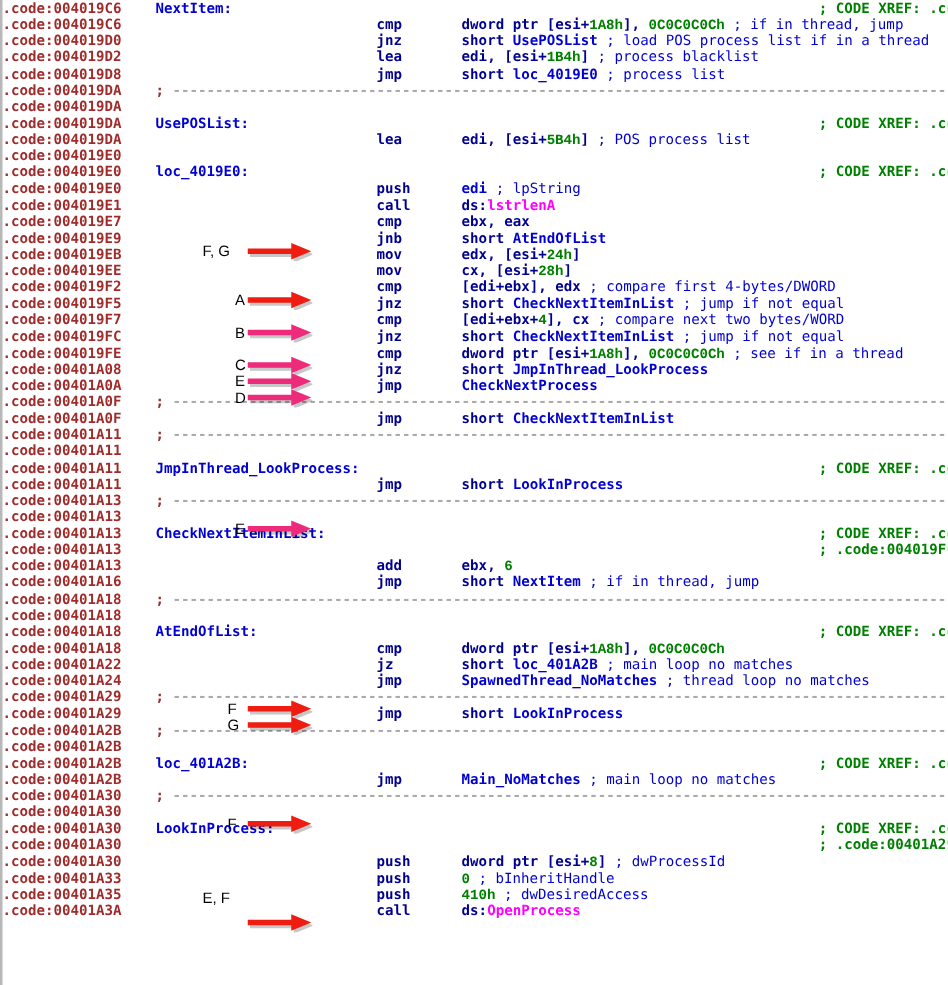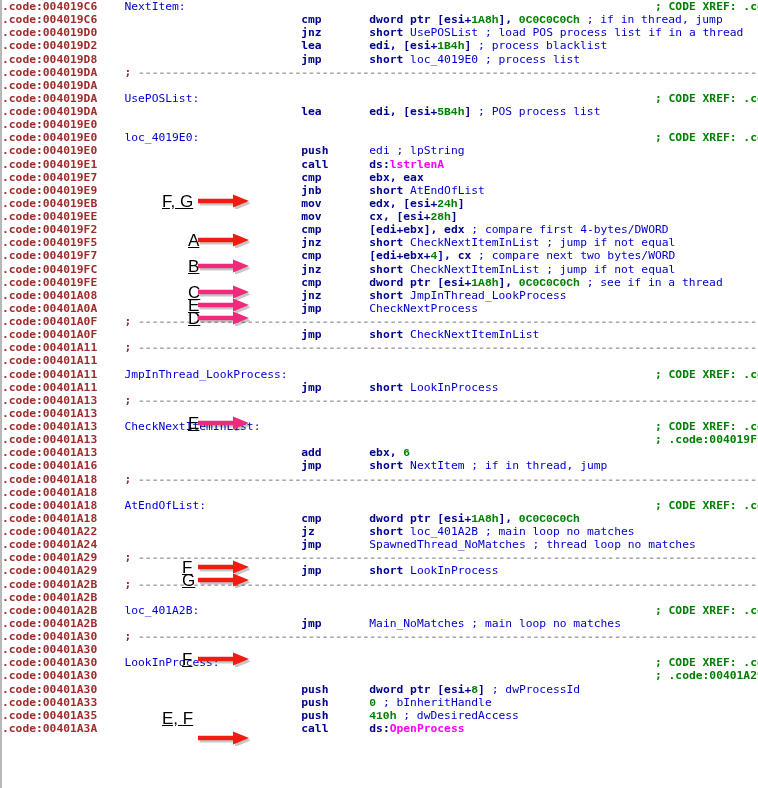--- a/index.html
+++ b/index.html
@@ -25,38 +25,37 @@
     white-space:pre;
     letter-spacing:0px;
   }
   .ln{
     height:13.13px;
     white-space:pre;
     font-size:11.3px;
     line-height:13.13px;
   }
   .addr{color:#9f2b2b;font-weight:bold;}
-  .name{color:#0000d0;font-weight:normal;}
+  .name{color:#0000d0;font-weight:bold;}
   .op{color:#00008f;font-weight:bold;}
   .num{color:#008000;font-weight:bold;font-family:Liberation Mono, monospace;}
   .cmt{color:#008000;font-weight:bold;}
   .cmtb{color:#0000cc;font-weight:normal;}
   .api{color:#ff00ff;font-weight:bold;text-align:right;}
   .sep{color:#a8a8a8;font-weight:bold;}
 
   
   #annots{position:absolute;left:0;top:0;width:758px;height:788px;pointer-events:none;}
   .anno-label{
     position:absolute;
     font-family:"Liberation Sans","DejaVu Sans",sans-serif;
-    font-size:17px;
+    font-size:12px;
     color:#000000;
     line-height:15px;
     white-space:nowrap;
-    text-decoration:underline;
   }
   .arrow-svg{position:absolute;}
 </style>
 </head>
 <body>
 
 <div id="view">
   <div id="listing"><div class="ln"><span class="addr">.code:004019C6    </span><span class="name">NextItem:</span><span class="cmt">                                                                     ; CODE XREF: .code:00401A16↓j</span></div><div class="ln"><span class="addr">.code:004019C6    </span><span class="op">                          cmp</span><span class="op">       </span><span class="op">dword ptr [esi+</span><span class="num">1A8h</span><span class="op">], </span><span class="num">0C0C0C0Ch</span><span class="op"></span><span class="cmtb"> ; if in thread, jump</span></div><div class="ln"><span class="addr">.code:004019D0    </span><span class="op">                          jnz</span><span class="op">       </span><span class="op">short </span><span class="name">UsePOSList</span><span class="cmtb"> ; load POS process list if in a thread</span></div><div class="ln"><span class="addr">.code:004019D2    </span><span class="op">                          lea</span><span class="op">       </span><span class="op">edi, [esi+</span><span class="num">1B4h</span><span class="op">]</span><span class="cmtb"> ; process blacklist</span></div><div class="ln"><span class="addr">.code:004019D8    </span><span class="op">                          jmp</span><span class="op">       </span><span class="op">short </span><span class="name">loc_4019E0</span><span class="cmtb"> ; process list</span></div><div class="ln"><span class="addr">.code:004019DA    </span><span class="addr">; </span><span class="sep">------------------------------------------------------------------------------------------------</span></div><div class="ln"><span class="addr">.code:004019DA    </span></div><div class="ln"><span class="addr">.code:004019DA    </span><span class="name">UsePOSList:</span><span class="cmt">                                                                   ; CODE XREF: .code:004019D0↑j</span></div><div class="ln"><span class="addr">.code:004019DA    </span><span class="op">                          lea</span><span class="op">       </span><span class="op">edi, [esi+</span><span class="num">5B4h</span><span class="op">]</span><span class="cmtb"> ; POS process list</span></div><div class="ln"><span class="addr">.code:004019E0    </span></div><div class="ln"><span class="addr">.code:004019E0    </span><span class="name">loc_4019E0:</span><span class="cmt">                                                                   ; CODE XREF: .code:004019D8↑j</span></div><div class="ln"><span class="addr">.code:004019E0    </span><span class="op">                          push</span><span class="op">      </span><span class="name">edi</span><span class="cmtb"> ; lpString</span></div><div class="ln"><span class="addr">.code:004019E1    </span><span class="op">                          call</span><span class="op">      </span><span class="op">ds:</span><span class="api">lstrlenA</span></div><div class="ln"><span class="addr">.code:004019E7    </span><span class="op">                          cmp</span><span class="op">       </span><span class="op">ebx, eax</span></div><div class="ln"><span class="addr">.code:004019E9    </span><span class="op">                          jnb</span><span class="op">       </span><span class="op">short </span><span class="name">AtEndOfList</span></div><div class="ln"><span class="addr">.code:004019EB    </span><span class="op">                          mov</span><span class="op">       </span><span class="op">edx, [esi+</span><span class="num">24h</span><span class="op">]</span></div><div class="ln"><span class="addr">.code:004019EE    </span><span class="op">                          mov</span><span class="op">       </span><span class="op">cx, [esi+</span><span class="num">28h</span><span class="op">]</span></div><div class="ln"><span class="addr">.code:004019F2    </span><span class="op">                          cmp</span><span class="op">       </span><span class="op">[edi+ebx], edx</span><span class="cmtb"> ; compare first 4-bytes/DWORD</span></div><div class="ln"><span class="addr">.code:004019F5    </span><span class="op">                          jnz</span><span class="op">       </span><span class="op">short </span><span class="name">CheckNextItemInList</span><span class="cmtb"> ; jump if not equal</span></div><div class="ln"><span class="addr">.code:004019F7    </span><span class="op">                          cmp</span><span class="op">       </span><span class="op">[edi+ebx+</span><span class="num">4</span><span class="op">], cx</span><span class="cmtb"> ; compare next two bytes/WORD</span></div><div class="ln"><span class="addr">.code:004019FC    </span><span class="op">                          jnz</span><span class="op">       </span><span class="op">short </span><span class="name">CheckNextItemInList</span><span class="cmtb"> ; jump if not equal</span></div><div class="ln"><span class="addr">.code:004019FE    </span><span class="op">                          cmp</span><span class="op">       </span><span class="op">dword ptr [esi+</span><span class="num">1A8h</span><span class="op">], </span><span class="num">0C0C0C0Ch</span><span class="op"></span><span class="cmtb"> ; see if in a thread</span></div><div class="ln"><span class="addr">.code:00401A08    </span><span class="op">                          jnz</span><span class="op">       </span><span class="op">short </span><span class="name">JmpInThread_LookProcess</span></div><div class="ln"><span class="addr">.code:00401A0A    </span><span class="op">                          jmp</span><span class="op">       </span><span class="name">CheckNextProcess</span></div><div class="ln"><span class="addr">.code:00401A0F    </span><span class="addr">; </span><span class="sep">------------------------------------------------------------------------------------------------</span></div><div class="ln"><span class="addr">.code:00401A0F    </span><span class="op">                          jmp</span><span class="op">       </span><span class="op">short </span><span class="name">CheckNextItemInList</span></div><div class="ln"><span class="addr">.code:00401A11    </span><span class="addr">; </span><span class="sep">------------------------------------------------------------------------------------------------</span></div><div class="ln"><span class="addr">.code:00401A11    </span></div><div class="ln"><span class="addr">.code:00401A11    </span><span class="name">JmpInThread_LookProcess:</span><span class="cmt">                                                      ; CODE XREF: .code:00401A08↑j</span></div><div class="ln"><span class="addr">.code:00401A11    </span><span class="op">                          jmp</span><span class="op">       </span><span class="op">short </span><span class="name">LookInProcess</span></div><div class="ln"><span class="addr">.code:00401A13    </span><span class="addr">; </span><span class="sep">------------------------------------------------------------------------------------------------</span></div><div class="ln"><span class="addr">.code:00401A13    </span></div><div class="ln"><span class="addr">.code:00401A13    </span><span class="name">CheckNextItemInList:</span><span class="cmt">                                                          ; CODE XREF: .code:004019F5↑j</span></div><div class="ln"><span class="addr">.code:00401A13    </span><span class="cmt">                                                                              ; .code:004019FC↑j ...</span></div><div class="ln"><span class="addr">.code:00401A13    </span><span class="op">                          add</span><span class="op">       </span><span class="op">ebx, </span><span class="num">6</span><span class="op"></span></div><div class="ln"><span class="addr">.code:00401A16    </span><span class="op">                          jmp</span><span class="op">       </span><span class="op">short </span><span class="name">NextItem</span><span class="cmtb"> ; if in thread, jump</span></div><div class="ln"><span class="addr">.code:00401A18    </span><span class="addr">; </span><span class="sep">------------------------------------------------------------------------------------------------</span></div><div class="ln"><span class="addr">.code:00401A18    </span></div><div class="ln"><span class="addr">.code:00401A18    </span><span class="name">AtEndOfList:</span><span class="cmt">                                                                  ; CODE XREF: .code:004019E9↑j</span></div><div class="ln"><span class="addr">.code:00401A18    </span><span class="op">                          cmp</span><span class="op">       </span><span class="op">dword ptr [esi+</span><span class="num">1A8h</span><span class="op">], </span><span class="num">0C0C0C0Ch</span><span class="op"></span></div><div class="ln"><span class="addr">.code:00401A22    </span><span class="op">                          jz</span><span class="op">        </span><span class="op">short </span><span class="name">loc_401A2B</span><span class="cmtb"> ; main loop no matches</span></div><div class="ln"><span class="addr">.code:00401A24    </span><span class="op">                          jmp</span><span class="op">       </span><span class="name">SpawnedThread_NoMatches</span><span class="cmtb"> ; thread loop no matches</span></div><div class="ln"><span class="addr">.code:00401A29    </span><span class="addr">; </span><span class="sep">------------------------------------------------------------------------------------------------</span></div><div class="ln"><span class="addr">.code:00401A29    </span><span class="op">                          jmp</span><span class="op">       </span><span class="op">short </span><span class="name">LookInProcess</span></div><div class="ln"><span class="addr">.code:00401A2B    </span><span class="addr">; </span><span class="sep">------------------------------------------------------------------------------------------------</span></div><div class="ln"><span class="addr">.code:00401A2B    </span></div><div class="ln"><span class="addr">.code:00401A2B    </span><span class="name">loc_401A2B:</span><span class="cmt">                                                                   ; CODE XREF: .code:00401A22↑j</span></div><div class="ln"><span class="addr">.code:00401A2B    </span><span class="op">                          jmp</span><span class="op">       </span><span class="name">Main_NoMatches</span><span class="cmtb"> ; main loop no matches</span></div><div class="ln"><span class="addr">.code:00401A30    </span><span class="addr">; </span><span class="sep">------------------------------------------------------------------------------------------------</span></div><div class="ln"><span class="addr">.code:00401A30    </span></div><div class="ln"><span class="addr">.code:00401A30    </span><span class="name">LookInProcess:</span><span class="cmt">                                                                ; CODE XREF: .code:JmpInThread_LookProcess↑j</span></div><div class="ln"><span class="addr">.code:00401A30    </span><span class="cmt">                                                                              ; .code:00401A29↑j ...</span></div><div class="ln"><span class="addr">.code:00401A30    </span><span class="op">                          push</span><span class="op">      </span><span class="op">dword ptr [esi+</span><span class="num">8</span><span class="op">]</span><span class="cmtb"> ; dwProcessId</span></div><div class="ln"><span class="addr">.code:00401A33    </span><span class="op">                          push</span><span class="op">      </span><span class="op"></span><span class="num">0</span><span class="op"></span><span class="cmtb"> ; bInheritHandle</span></div><div class="ln"><span class="addr">.code:00401A35    </span><span class="op">                          push</span><span class="op">      </span><span class="op"></span><span class="num">410h</span><span class="op"></span><span class="cmtb"> ; dwDesiredAccess</span></div><div class="ln"><span class="addr">.code:00401A3A    </span><span class="op">                          call</span><span class="op">      </span><span class="op">ds:</span><span class="api">OpenProcess</span></div></div>
   <div id="annots">
       <div class="anno-label" style="left: 160px; top: 194px;">F, G</div>

